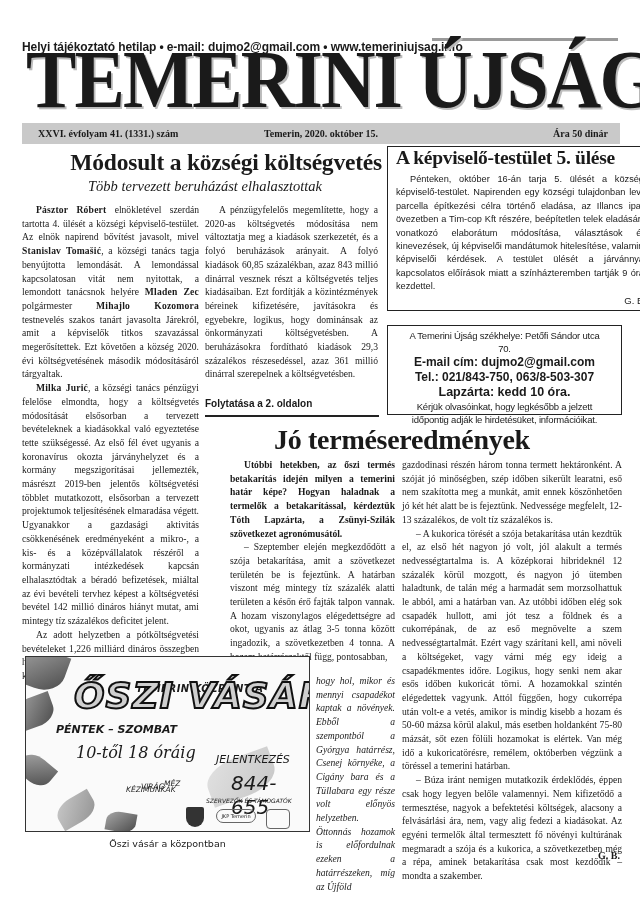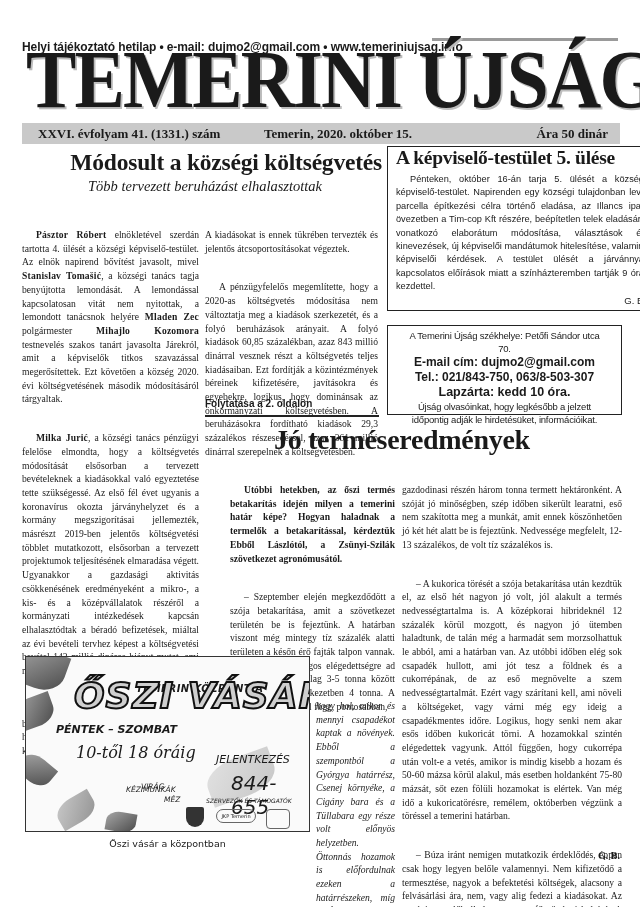--- a/index.html
+++ b/index.html
@@ -2,30 +2,30 @@
 <html><head>
 <meta charset="utf-8">
 <style>
   * { box-sizing: border-box; margin: 0; padding: 0; }
   html, body { width: 640px; height: 907px; background: #fff; overflow: hidden; }
   body { font-family: "Liberation Serif", serif; color: #1a1a1a; position: relative; }
 
   .masthead-top { position: absolute; left: 22px; top: 40px; font-size: 12px; font-weight: bold; font-family: Liberation Sans, sans-serif; letter-spacing: -0.1px; }
   .masthead-rule { position: absolute; left: 432px; top: 38px; width: 186px; height: 3px; background: #9a9a9a; }
   .masthead-title { position: absolute; left: 26px; top: 36px; width: 600px; font-family: "Liberation Serif", serif; font-weight: bold; font-size: 82px; line-height: 88px; letter-spacing: -2px; transform: scaleX(0.92); transform-origin: left top; text-shadow: 2px 2px 0 #bdbdbd; white-space: nowrap; }
-  .masthead-bar { position: absolute; left: 22px; top: 123px; width: 598px; height: 21px; background: #c9c9c9; display: flex; align-items: center; font-size: 13px; font-weight: bold; }
+  .masthead-bar { position: absolute; left: 22px; top: 123px; width: 598px; height: 21px; background: #c9c9c9; display: flex; align-items: center; font-size: 10px; font-weight: bold; }
   .masthead-bar .issue { position: absolute; left: 16px; }
   .masthead-bar .date { position: absolute; left: 242px; }
   .masthead-bar .price { position: absolute; right: 12px; }
 
   .h1 { position: absolute; left: 28px; top: 149px; width: 354px; font-size: 23.5px; font-weight: bold; text-align: right; letter-spacing: -0.2px; white-space: nowrap; }
   .sub { position: absolute; left: 28px; top: 178px; width: 354px; font-size: 14.5px; font-style: italic; text-align: center; }
 
   .col { position: absolute; font-size: 9.6px; line-height: 13.7px; text-align: justify; hyphens: auto; }
-  .col p { text-indent: 14px; margin-top: 25px; }
+  .col p { text-indent: 14px; }
   .col p.noind { text-indent: 0; }
   .col b { font-weight: bold; letter-spacing: 0.2px; }
   .col1 { left: 22px; top: 203px; width: 177px; }
   .col2 { left: 205px; top: 203px; width: 173px; }
   .cont { font-family: "Liberation Sans", sans-serif; font-weight: bold; font-size: 10px; text-align: left; position: absolute; left: 205px; top: 398px; width: 172px; }
   .rule1 { position: absolute; left: 205px; top: 415px; width: 174px; height: 1.5px; background: #222; }
 
   .box1 { position: absolute; left: 387px; top: 146px; width: 268px; height: 165px; border: 1.3px solid #222; padding: 0 8px; font-family: "Liberation Sans", sans-serif; }
   .box1 .t { font-family: "Liberation Serif", serif; font-size: 19.5px; font-weight: bold; white-space: nowrap; letter-spacing: -0.3px; }
   .box1 .b { font-size: 9.2px; line-height: 13.4px; text-align: justify; margin-top: 4px; text-indent: 14px; }
@@ -73,45 +73,44 @@
 
 <div class="h1">Módosult a községi költségvetés</div>
 <div class="sub">Több tervezett beruházást elhalasztottak</div>
 
 <div class="col col1">
   <p><b>Pásztor Róbert</b><span> elnökletével szerdán tartotta 4. ülését a községi képviselő-testület. Az elnök napirend bővítést javasolt, mivel </span><b>Stanislav Tomašić</b><span>, a községi tanács tagja benyújtotta lemondását. A lemondással kapcsolatosan vitát nem nyitottak, a lemondott tanácsnok helyére </span><b>Mladen Zec</b><span> polgármester </span><b>Mihajlo Kozomora</b><span> testnevelés szakos tanárt javasolta Járekról, amit a képviselők titkos szavazással megerősítettek. Ezt követően a község 2020. évi költségvetésének második módosításáról tárgyaltak.</span></p>
   <p><b>Milka Jurić</b><span>, a községi tanács pénzügyi felelőse elmondta, hogy a költségvetés módosítását elsősorban a tervezett bevételeknek a kiadásokkal való egyeztetése tette szükségessé. Az első fél évet ugyanis a koronavírus okozta járványhelyzet és a kormány megszigorításai jellemezték, másrészt 2019-ben jelentős költségvetési többlet mutatkozott, elsősorban a tervezett projektumok teljesítésének elmaradása végett. Ugyanakkor a gazdasági aktivitás csökkenésének eredményeként a mikro-, a kis- és a középvállalatok részéről a kormányzati intézkedések kapcsán elhalasztódtak a béradó befizetések, miáltal az évi bevételi tervhez képest a költségvetési bevétel 142 millió dináros hiányt mutat, ami mintegy tíz százalékos deficitet jelent.</span></p>
   <p>Az adott helyzetben a pótköltségvetési bevételeket 1,226 milliárd dináros összegben határozták meg, ami 10 százalékkal kevesebb, mint az eddig érvényes terv volt.</p>
 </div>
 <div class="col col2">
-  <p class="noind">A kiadásokat is ennek tükrében tervezték és jelentős átcsoportosításokat végeztek.</p>
   <p>A pénzügyfelelős megemlítette, hogy a 2020-as költségvetés módosítása nem változtatja meg a kiadások szerkezetét, és a folyó beruházások arányait. A folyó kiadások 60,85 százalékban, azaz 843 millió dinárral vesznek részt a költségvetés teljes kiadásaiban. Ezt fordítják a közintézmények béreinek kifizetésére, javításokra és egyebekre, logikus, hogy dominánsak az önkormányzati költségvetésben. A beruházásokra fordítható kiadások 29,3 százalékos részesedéssel, azaz 361 millió dinárral szerepelnek a költségvetésben.</p>
 </div>
 <div class="cont">Folytatása a 2. oldalon</div>
 <div class="rule1"></div>
 
 <div class="box1">
   <div class="t">A képviselő-testület 5. ülése</div>
   <div class="b">Pénteken, október 16-án tarja 5. ülését a községi képviselő-testület. Napirenden egy községi tulajdonban levő parcella építkezési célra történő eladása, az Illancs ipari övezetben a Tim-cop Kft részére, beépítetlen telek eladására vonatkozó elaborátum módosítása, választások és kinevezések, új képviselői mandátumok hitelesítése, valamint képviselői kérdések. A testület ülését a járvánnyal kapcsolatos előírások miatt a színházteremben tartják 9 órai kezdettel.</div>
   <div class="sig">G. B.</div>
 </div>
 
 <div class="box2">
   <div class="s">A Temerini Újság székhelye: Petőfi Sándor utca 70.</div>
   <div class="l">E-mail cím: dujmo2@gmail.com</div>
   <div class="l">Tel.: 021/843-750, 063/8-503-307</div>
   <div class="l2">Lapzárta: kedd 10 óra.</div>
-  <div class="s">Újság olvasóinkat, hogy legkésőbb a jelzett</div>
+  <div class="s">Kérjük olvasóinkat, hogy legkésőbb a jelzett</div>
   <div class="s">időpontig adják le hirdetésüket, információikat.</div>
 </div>
 
 <div class="h2">Jó terméseredmények</div>
 
 <div class="col col3">
-  <p class="lead"><span>Utóbbi hetekben, az őszi termés betakarítás idején milyen a temerini határ képe? Hogyan haladnak a termelők a betakarítással, kérdeztük </span><span>Ebből Lászlótól</span><span>, a Zsünyi-Szilák szövetkezet agronómusától.</span></p>
+  <p class="lead"><span>Utóbbi hetekben, az őszi termés betakarítás idején milyen a temerini határ képe? Hogyan haladnak a termelők a betakarítással, kérdeztük </span><span>Tóth Lapzárta</span><span>, a Zsünyi-Szilák szövetkezet agronómusától.</span></p>
   <p>– Szeptember elején megkezdődött a szója betakarítása, amit a szövetkezet területén be is fejeztünk. A határban viszont még mintegy tíz százalék alatti területen a későn érő fajták talpon vannak. A hozam viszonylagos elégedettségre ad okot, ugyanis az átlag 3-5 tonna között ingadozik, a szövetkezetben 4 tonna. A hozam határrészektől függ, pontosabban,</p>
 </div>
 <div class="col col3b">
   <p class="noind">hogy hol, mikor és mennyi csapadékot kaptak a növények. Ebből a szempontból a Gyórgya határrész, Csenej környéke, a Cigány bara és a Tüllabara egy része volt előnyös helyzetben. Öttonnás hozamok is előfordulnak ezeken a határrészeken, míg az Újföld</p>
 </div>
 <div class="col col4">
   <p class="noind">gazdodinasi részén három tonna termett hektáronként. A szóját jó minőségben, szép időben sikerült learatni, eső nem szakította meg a munkát, amit ennek köszönhetően jó két hét alatt be is fejeztünk. Nedvessége megfelelt, 12-13 százalékos, de volt tíz százalékos is.</p>
   <p>– A kukorica törését a szója betakarítása után kezdtük el, az első hét nagyon jó volt, jól alakult a termés nedvességtartalma is. A középkorai hibrideknél 12 százalék körül mozgott, és nagyon jó ütemben haladtunk, de talán még a harmadát sem morzsolhattuk le abból, ami a határban van. Az utóbbi időben elég sok csapadék hullott, ami jót tesz a földnek és a cukorrépának, de az eső megnövelte a szem nedvességtartalmát. Ezért vagy szárítani kell, ami növeli a költségeket, vagy várni még egy ideig a csapadékmentes időre. Logikus, hogy senki nem akar esős időben kukoricát törni. A hozamokkal szintén elégedettek vagyunk. Attól függően, hogy cukorrépa után volt-e a vetés, amikor is mindig kisebb a hozam és 50-60 mázsa körül alakul, más esetben holdanként 75-80 mázsát, sőt ezen fölüli hozamokat is elértek. Van még idő a kukoricatörésre, remélem, októberben végzünk a töréssel a temerini határban.</p>
   <p>– Búza iránt nemigen mutatkozik érdeklődés, éppen csak hogy legyen belőle valamennyi. Nem kifizetődő a termesztése, nagyok a befektetési költségek, alacsony a felvásárlási ára, nem, vagy alig fedezi a kiadásokat. Az egyéni termelők által termesztett fő növényi kultúrának megmaradt a szója és a kukorica, a szövetkezetben még a répa, aminek betakarítása csak most kezdődik – mondta a szakember.</p>
 </div>
@@ -125,19 +124,19 @@
   <div class="leaf" style="left:80px;top:155px;width:30px;height:20px;transform:rotate(10deg);"></div>
   <div class="leaf" style="left:180px;top:100px;width:70px;height:40px;transform:rotate(-20deg);opacity:0.25"></div>
   <div class="hdr">TEMERIN KÖZPONTJA</div>
   <div class="big">ŐSZI VÁSÁR</div>
   <div class="days">PÉNTEK – SZOMBAT</div>
   <div class="hours">10-től 18 óráig</div>
   <div class="reg">JELENTKEZÉS</div>
   <div class="phone">844-655</div>
   <div class="itm" style="left:100px;top:128px;">KÉZIMUNKÁK</div>
   <div class="itm" style="left:115px;top:125px;">VIRÁG</div>
-  <div class="itm" style="left:138px;top:138px;text-align:center;">MÉZ</div>
+  <div class="itm" style="left:138px;top:122px;text-align:center;">MÉZ</div>
   <div class="org">SZERVEZŐK ÉS TÁMOGATÓK</div>
   <div class="logo" style="left:160px;"></div>
   <div class="logo2" style="left:190px;">JKP Temerin</div>
   <div class="logo2" style="left:240px;width:24px;height:20px;border-radius:4px;"></div>
 </div>
 <div class="caption">Őszi vásár a központban</div>
 
 </body></html>

